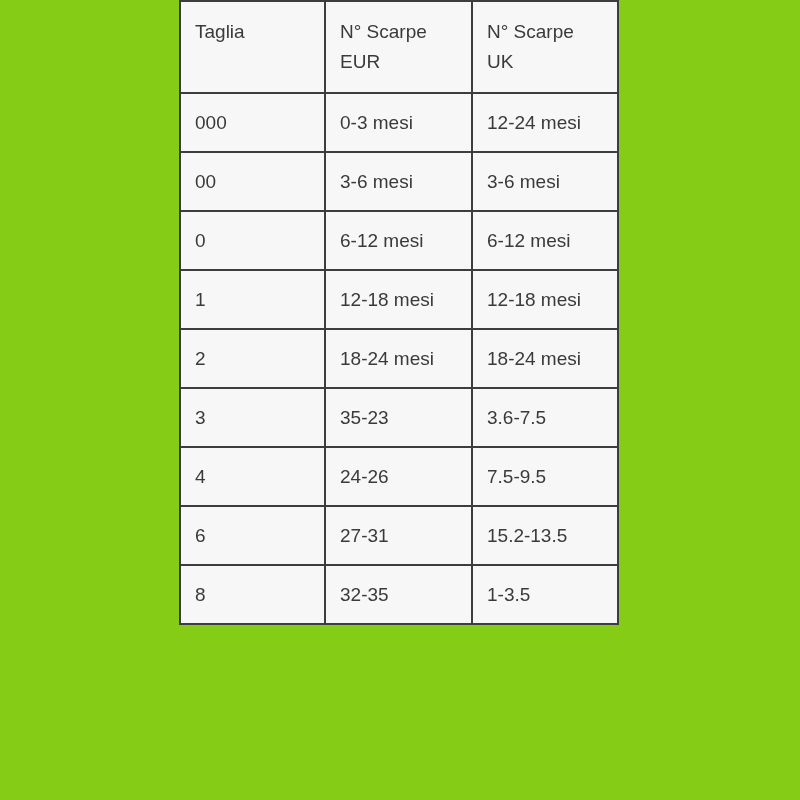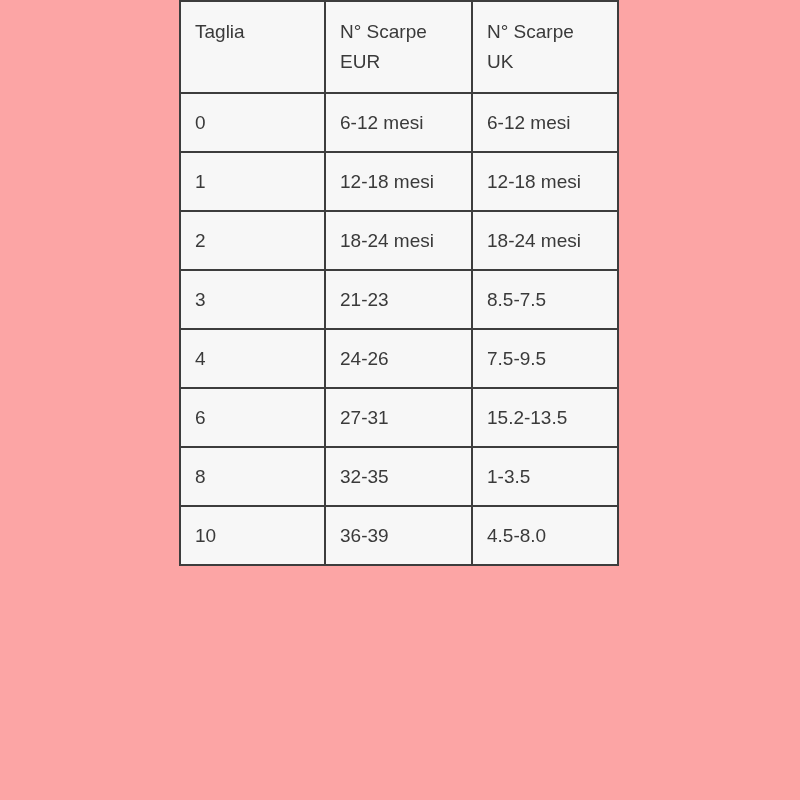--- a/index.html
+++ b/index.html
@@ -7,21 +7,21 @@
     padding: 0;
     background: #ffffff;
     width: 800px;
     height: 800px;
     overflow: hidden;
   }
   .page {
     position: relative;
     width: 800px;
     height: 800px;
-    background: #fca5a5;
+    background: #84cc16;
   }
   .table-wrap {
     position: absolute;
     left: 179px;
     top: 0;
   }
   table.size-chart {
     border-collapse: collapse;
     table-layout: fixed;
     font-family: "Liberation Sans", "DejaVu Sans", sans-serif;
@@ -61,55 +61,60 @@
       </colgroup>
       <thead>
         <tr>
           <th>Taglia</th>
           <th>N° Scarpe EUR</th>
           <th>N° Scarpe UK</th>
         </tr>
       </thead>
       <tbody>
         <tr>
+          <td>000</td>
+          <td>0-3 mesi</td>
+          <td>12-24 mesi</td>
+        </tr>
+        <tr>
+          <td>00</td>
+          <td>3-6 mesi</td>
+          <td>3-6 mesi</td>
+        </tr>
+        <tr>
           <td>0</td>
           <td>6-12 mesi</td>
           <td>6-12 mesi</td>
         </tr>
         <tr>
           <td>1</td>
           <td>12-18 mesi</td>
           <td>12-18 mesi</td>
         </tr>
         <tr>
           <td>2</td>
           <td>18-24 mesi</td>
           <td>18-24 mesi</td>
         </tr>
         <tr>
           <td>3</td>
-          <td>21-23</td>
-          <td>8.5-7.5</td>
+          <td>35-23</td>
+          <td>3.6-7.5</td>
         </tr>
         <tr>
           <td>4</td>
           <td>24-26</td>
           <td>7.5-9.5</td>
         </tr>
         <tr>
           <td>6</td>
           <td>27-31</td>
           <td>15.2-13.5</td>
         </tr>
         <tr>
           <td>8</td>
           <td>32-35</td>
           <td>1-3.5</td>
         </tr>
-        <tr>
-          <td>10</td>
-          <td>36-39</td>
-          <td>4.5-8.0</td>
-        </tr>
       </tbody>
     </table>
   </div>
 </div>
 
 </body></html>

